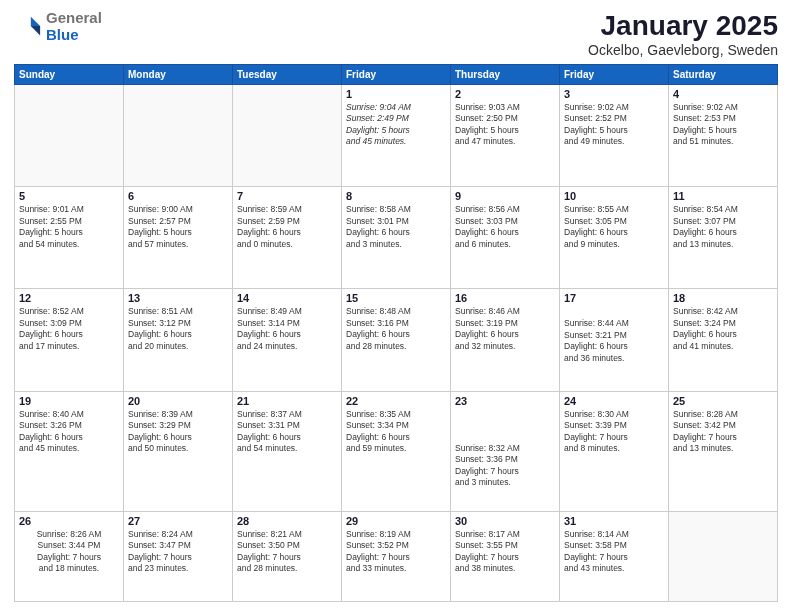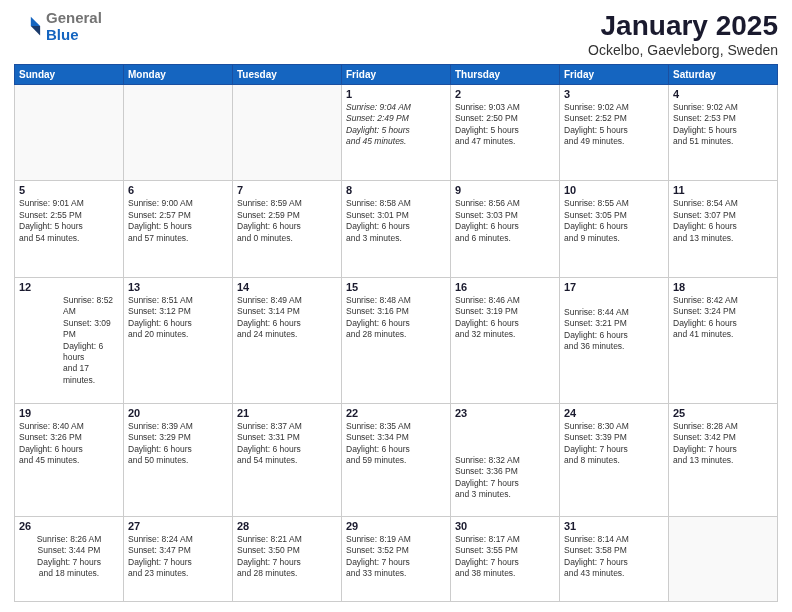--- a/index.html
+++ b/index.html
@@ -217,21 +217,21 @@
             <div class="day-num">11</div>
             <div class="day-info" style="white-space: pre-line;">Sunrise: 8:54 AM
 Sunset: 3:07 PM
 Daylight: 6 hours
 and 13 minutes.</div>
           </td>
         </tr>
         <tr>
           <td>
             <div class="day-num">12</div>
-            <div class="day-info" style="white-space: pre-line; margin-left: 44px;">Sunrise: 8:52 AM
+            <div class="day-info" style="white-space: pre-line;">Sunrise: 8:52 AM
 Sunset: 3:09 PM
 Daylight: 6 hours
 and 17 minutes.</div>
           </td>
           <td>
             <div class="day-num">13</div>
             <div class="day-info" style="white-space: pre-line;">Sunrise: 8:51 AM
 Sunset: 3:12 PM
 Daylight: 6 hours
 and 20 minutes.</div>

